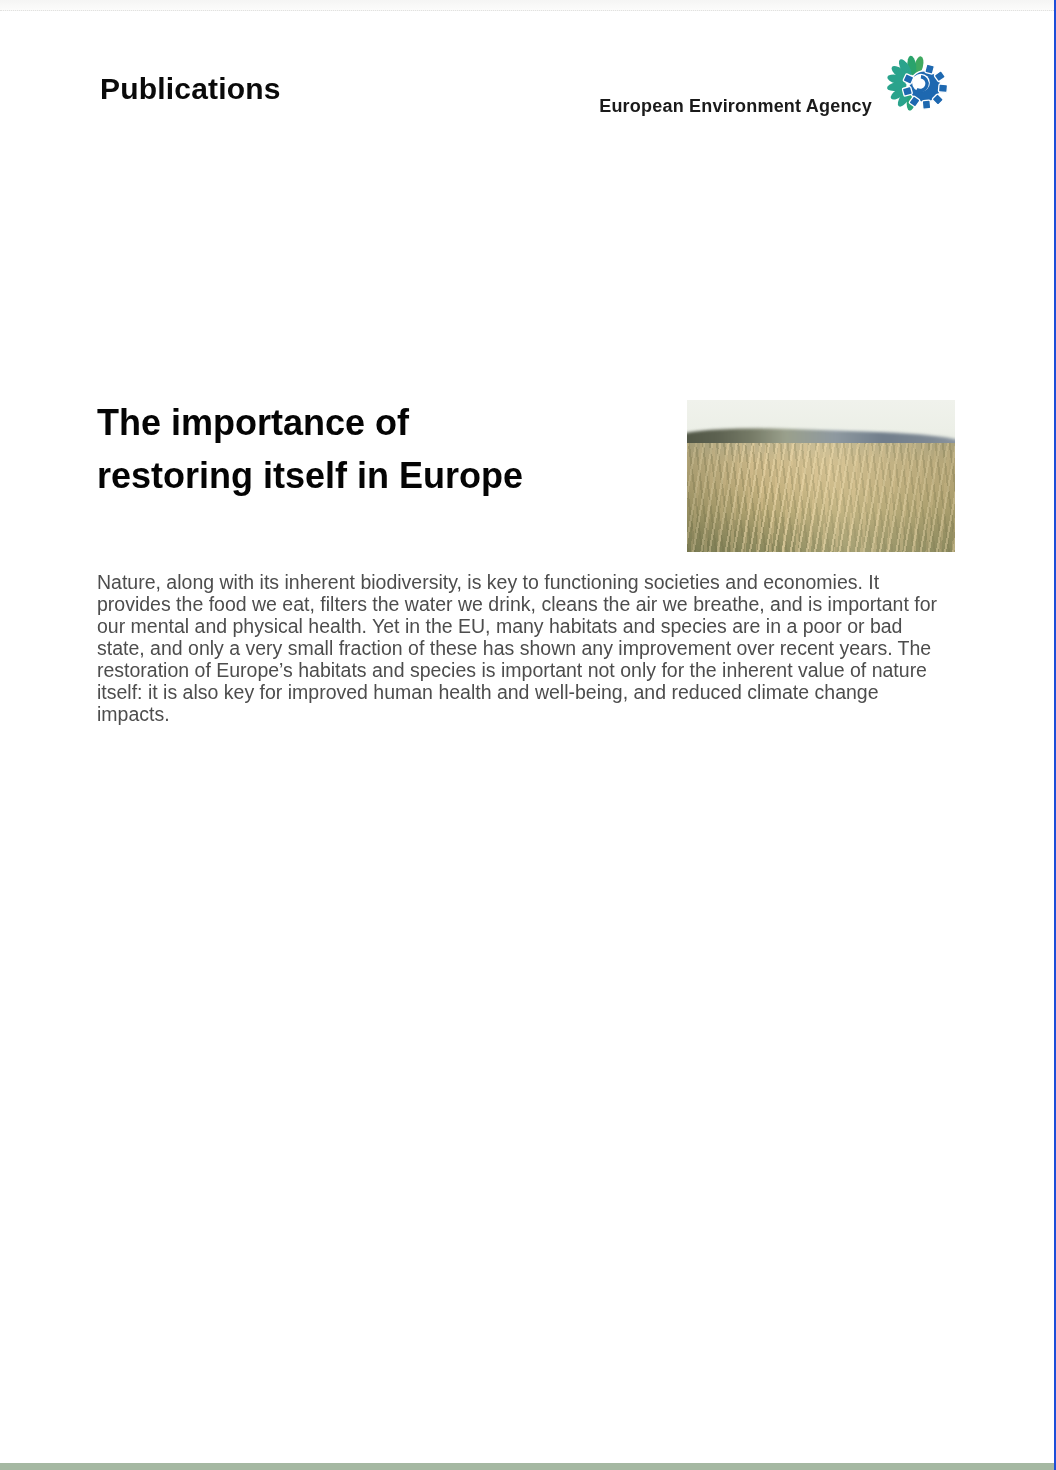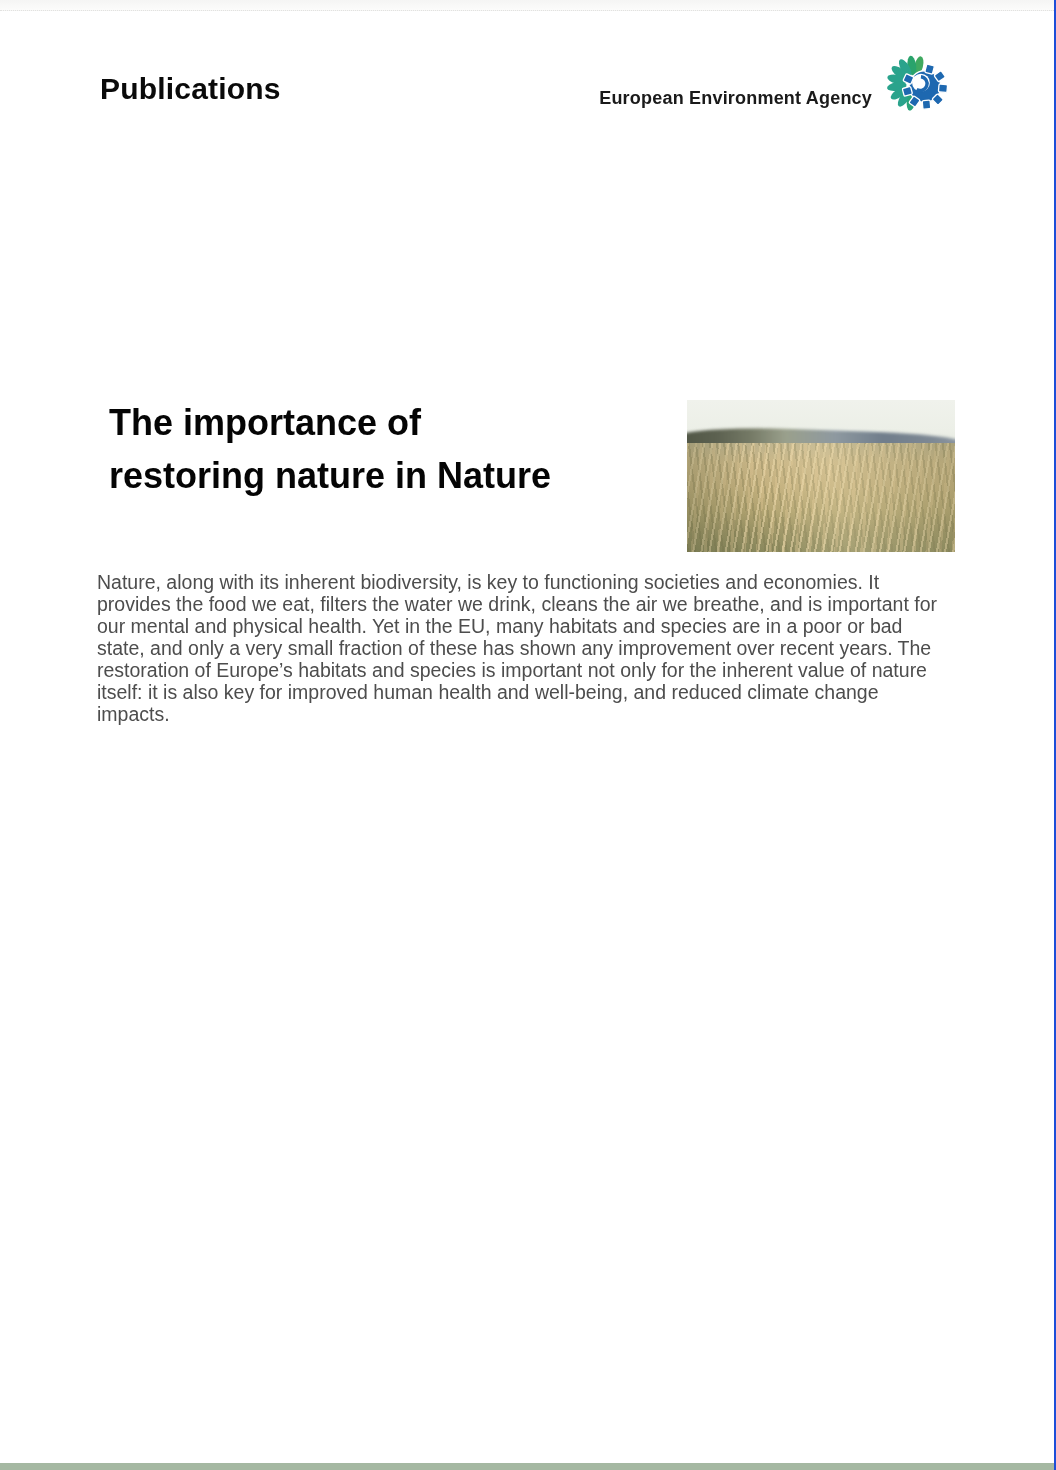--- a/index.html
+++ b/index.html
@@ -42,34 +42,33 @@
     align-items: center;
     gap: 12px;
   }
   .agency-name {
     font-size: 18px;
     font-weight: bold;
     color: #1a1a1a;
     letter-spacing: 0.2px;
     white-space: nowrap;
     position: relative;
-    top: 16px;
+    top: 24px;
   }
   .eea-logo { width: 66px; height: 76px; display: block; }
 
   .article-title {
     position: absolute;
     top: 396px;
     left: 97px;
     width: 560px;
     font-size: 36px;
     line-height: 53px;
     font-weight: bold;
     color: #050505;
-    margin-left: 12px;
   }
   .article-title span { display: block; }
 
   
   .hero-photo {
     position: absolute;
     left: 687px;
     top: 400px;
     width: 268px;
     height: 152px;
@@ -180,21 +179,21 @@
           <rect x="-6" y="-34" width="12" height="13" rx="2" transform="translate(62,63) rotate(295)"></rect>
         </g>
       </g>
       <circle cx="56" cy="57" r="13.5" fill="#ffffff" stroke="none"></circle>
       <path d="M 56 48 A 10.5 10.5 0 1 1 49.5 67.5" fill="none" stroke="#1e68b0" stroke-width="5.2" stroke-linecap="butt"></path>
     </svg>
   </div>
 
   <h2 class="article-title">
     <span>The importance of</span>
-    <span>restoring nature in Nature</span>
+    <span>restoring itself in Europe</span>
   </h2>
 
   <div class="hero-photo" title="Tall golden beach grass swaying in a field under a pale sky with a dark tree line and blue-grey horizon">
     <div class="hero-sky"></div>
     <div class="hero-horizon"></div>
     <div class="hero-grass"></div>
   </div>
 
   <p class="intro-text">Nature, along with its inherent biodiversity, is key to functioning societies and economies. It provides the food we eat, filters the water we drink, cleans the air we breathe, and is important for our mental and physical health. Yet in the EU, many habitats and species are in a poor or bad state, and only a very small fraction of these has shown any improvement over recent years. The restoration of Europe’s habitats and species is important not only for the inherent value of nature itself: it is also key for improved human health and well-being, and reduced climate change impacts.</p>
 

